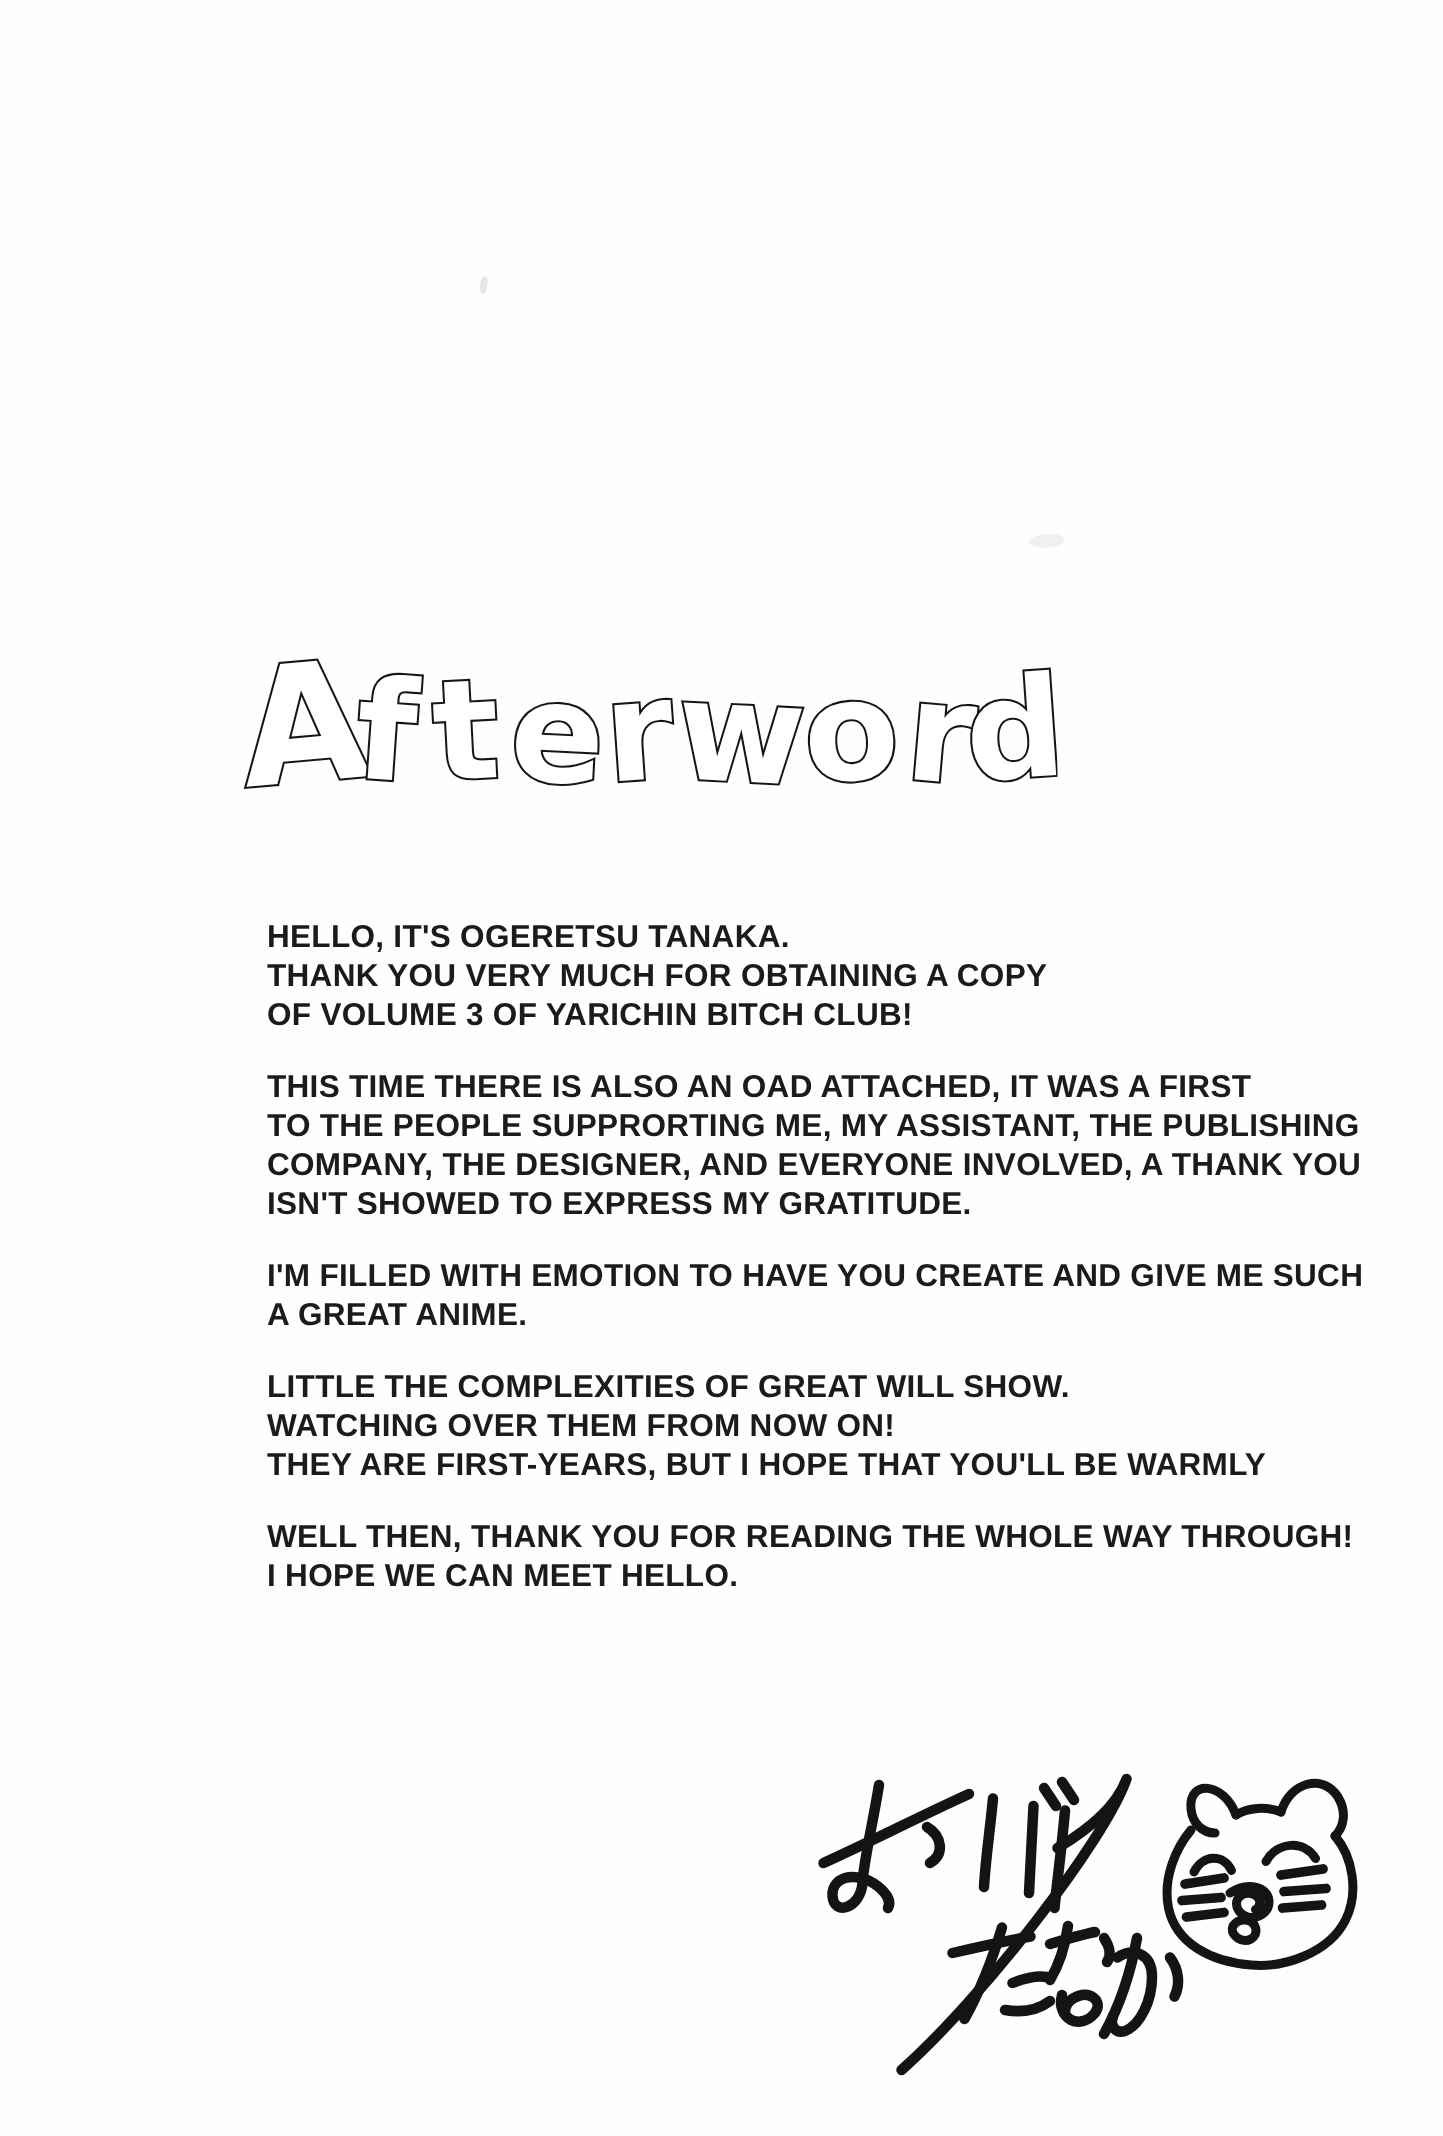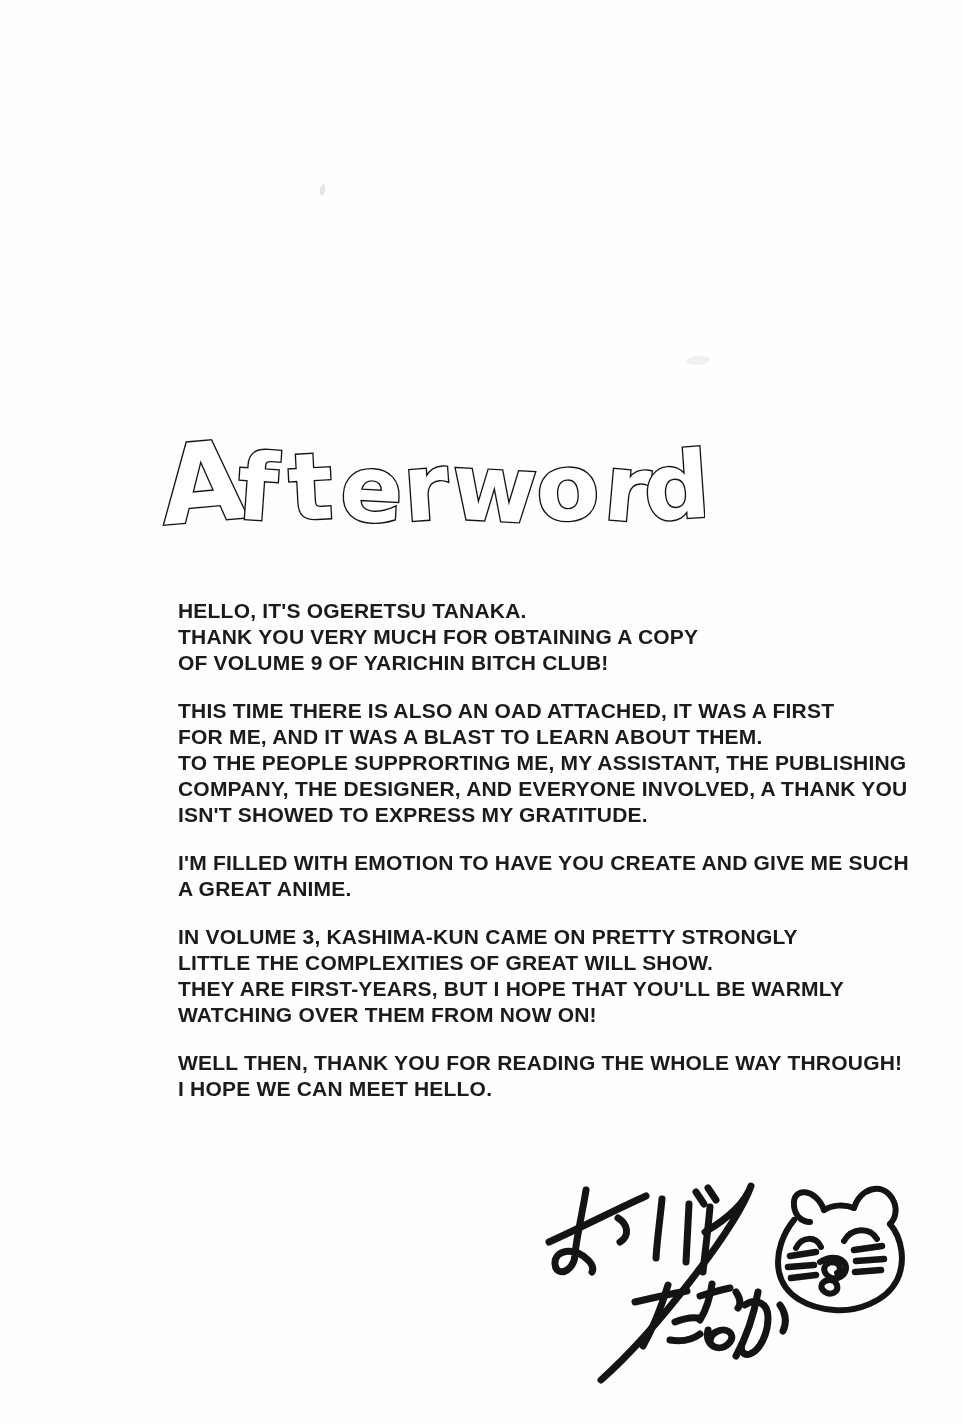--- a/index.html
+++ b/index.html
@@ -22,21 +22,21 @@
   .title-svg text {
     font-family: "DejaVu Sans", sans-serif;
     font-weight: bold;
     fill: #ffffff;
     stroke: #151515;
     stroke-width: 3px;
     paint-order: stroke fill;
   }
   .body-text {
     position: absolute;
-    left: 178px; top: 598px;
+    left: 178px; top: 612px;
     width: 730px;
     color: #1b1b1b;
   }
   .paragraph { margin: 0 0 22px 0; }
   .paragraph:last-child { margin-bottom: 16px; }
   .line {
     font-size: 21px;
     font-weight: bold;
     line-height: 26px;
     letter-spacing: 0.2px;
@@ -88,38 +88,36 @@
     <text x="325" y="112" font-size="100" transform="rotate(3 386 95)">w</text>
     <text x="418" y="109" font-size="100" transform="rotate(-3 470 95)">o</text>
     <text x="490" y="113" font-size="100" transform="rotate(5 535 95)">r</text>
     <text x="535" y="109" font-size="100" transform="rotate(-4 565 95)">d</text>
   </svg>
 
   <div class="body-text">
     <div class="paragraph">
       <div class="line">HELLO, IT'S OGERETSU TANAKA.</div>
       <div class="line">THANK YOU VERY MUCH FOR OBTAINING A COPY</div>
-      <div class="line">OF VOLUME 9 OF YARICHIN BITCH CLUB!</div>
+      <div class="line">OF VOLUME 3 OF YARICHIN BITCH CLUB!</div>
     </div>
     <div class="paragraph">
       <div class="line">THIS TIME THERE IS ALSO AN OAD ATTACHED, IT WAS A FIRST</div>
-      <div class="line">FOR ME, AND IT WAS A BLAST TO LEARN ABOUT THEM.</div>
       <div class="line">TO THE PEOPLE SUPPRORTING ME, MY ASSISTANT, THE PUBLISHING</div>
       <div class="line">COMPANY, THE DESIGNER, AND EVERYONE INVOLVED, A THANK YOU</div>
       <div class="line">ISN'T SHOWED TO EXPRESS MY GRATITUDE.</div>
     </div>
     <div class="paragraph">
       <div class="line">I'M FILLED WITH EMOTION TO HAVE YOU CREATE AND GIVE ME SUCH</div>
       <div class="line">A GREAT ANIME.</div>
     </div>
     <div class="paragraph">
-      <div class="line">IN VOLUME 3, KASHIMA-KUN CAME ON PRETTY STRONGLY</div>
       <div class="line">LITTLE THE COMPLEXITIES OF GREAT WILL SHOW.</div>
+      <div class="line">WATCHING OVER THEM FROM NOW ON!</div>
       <div class="line">THEY ARE FIRST-YEARS, BUT I HOPE THAT YOU'LL BE WARMLY</div>
-      <div class="line">WATCHING OVER THEM FROM NOW ON!</div>
     </div>
     <div class="paragraph">
       <div class="line">WELL THEN, THANK YOU FOR READING THE WHOLE WAY THROUGH!</div>
       <div class="line">I HOPE WE CAN MEET HELLO.</div>
     </div>
   </div>
 
   <svg class="signature-svg" viewBox="0 0 390 240" aria-label="おげれつたなか">
 
     <g>

